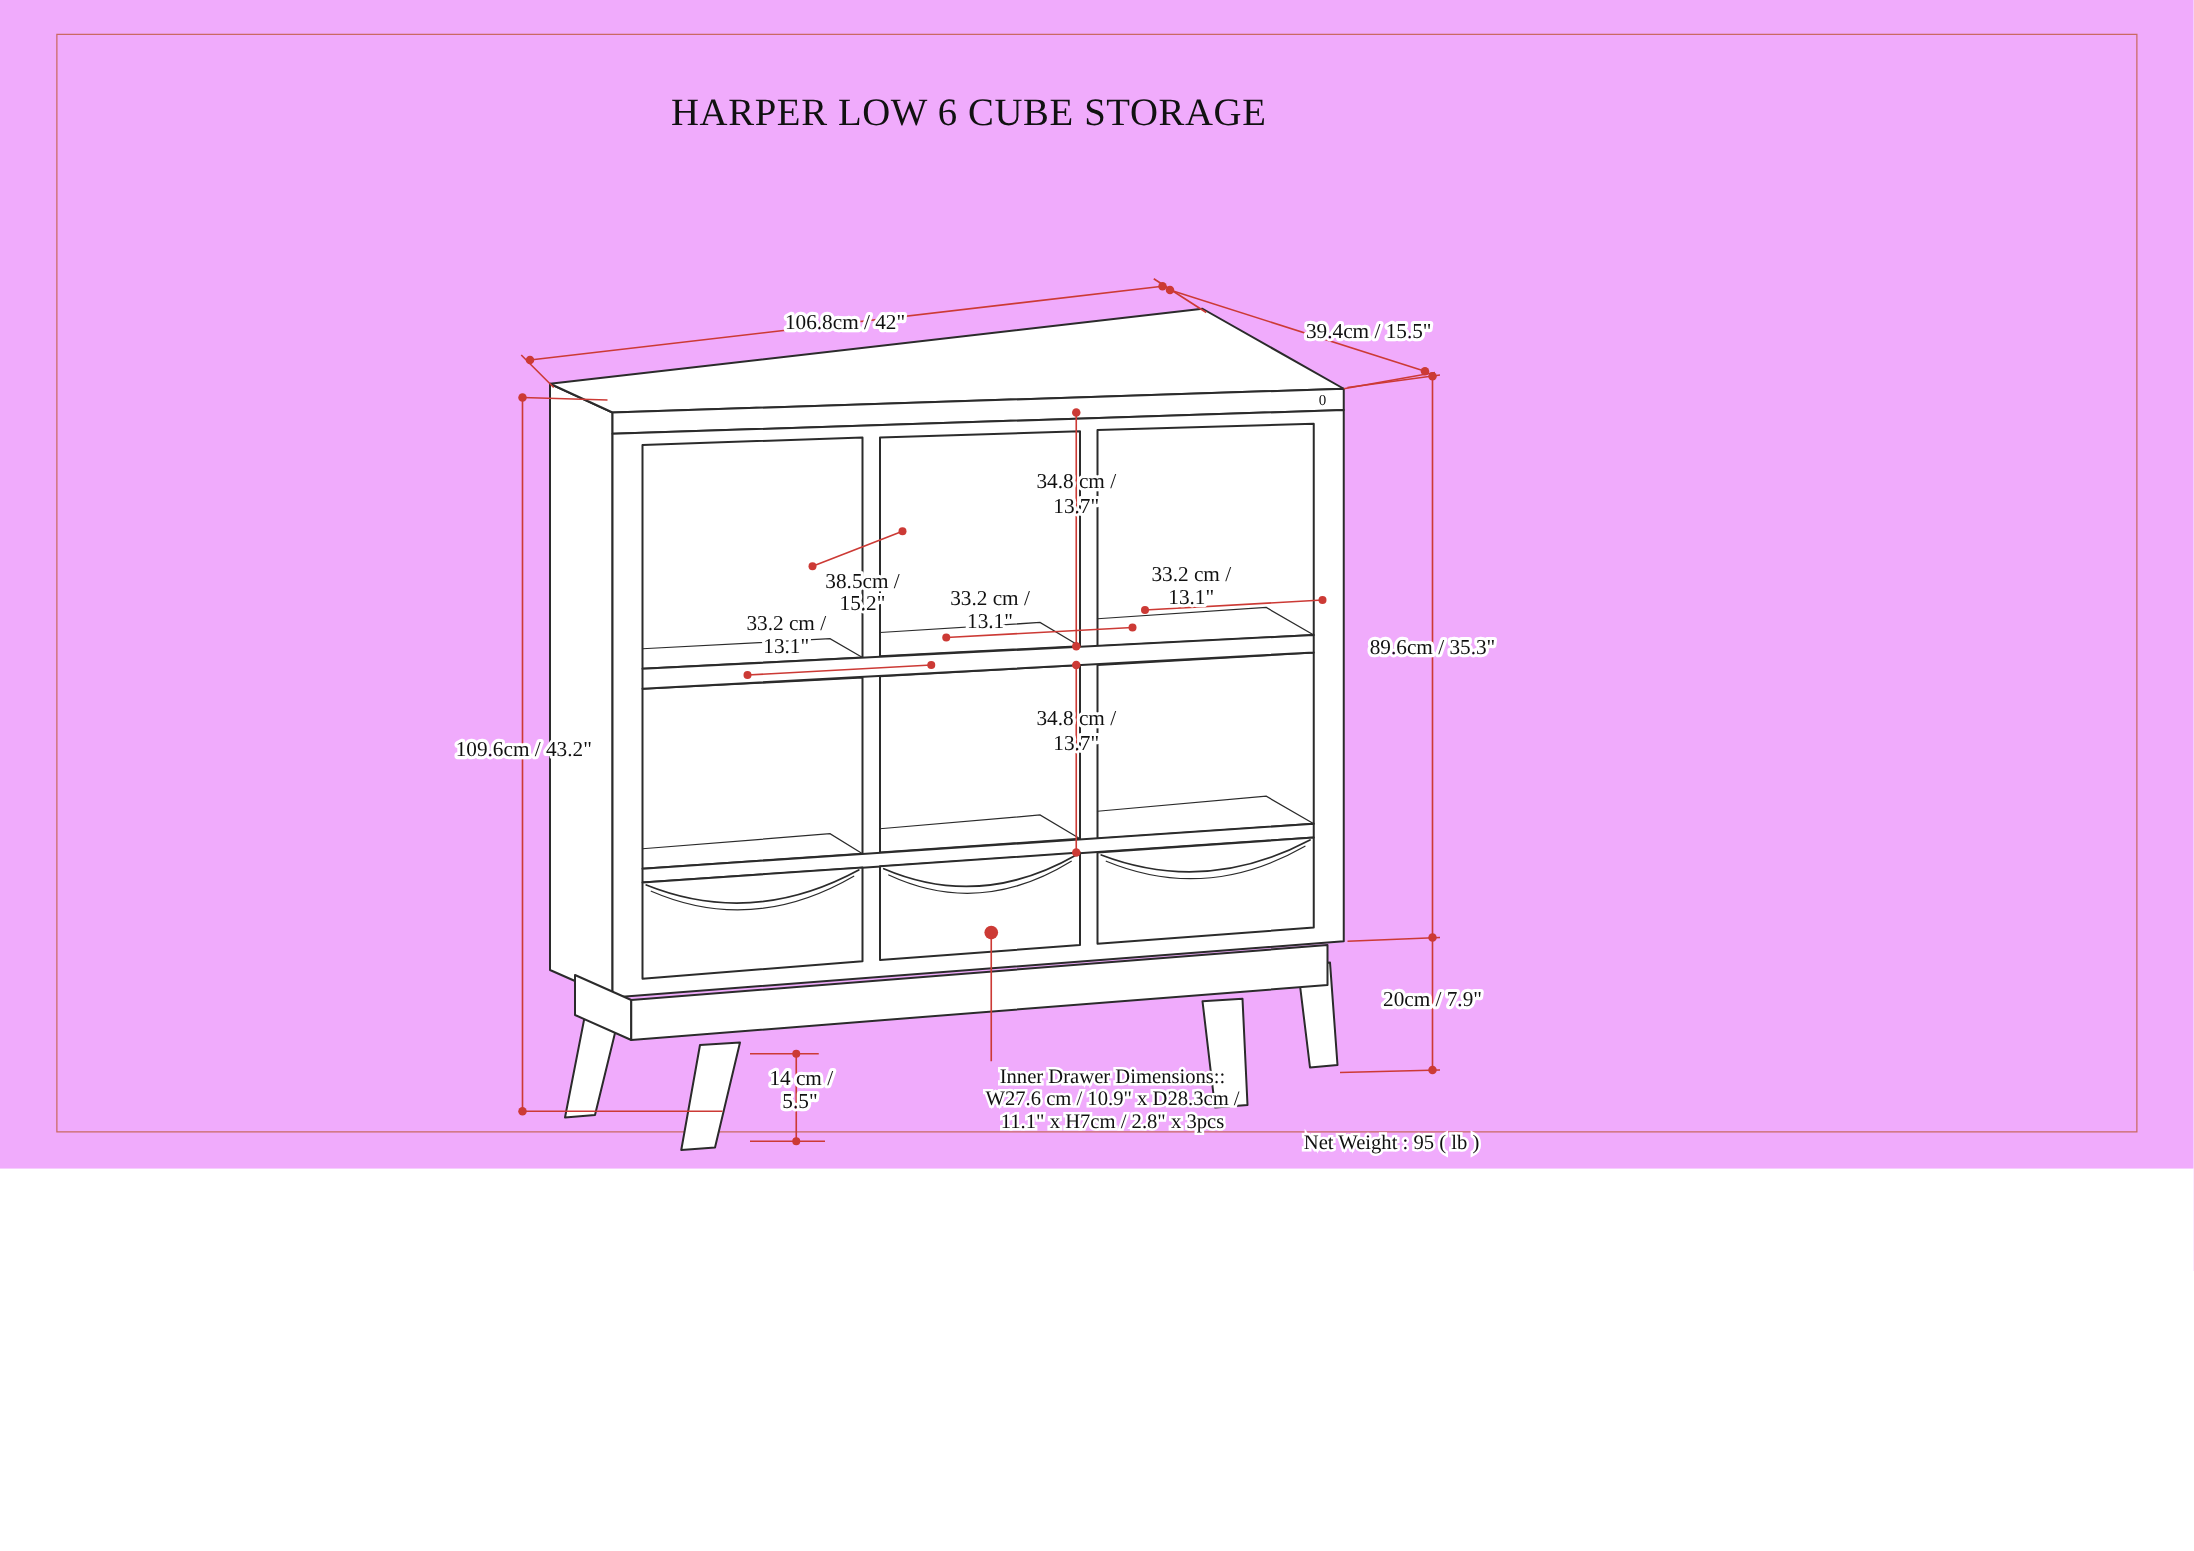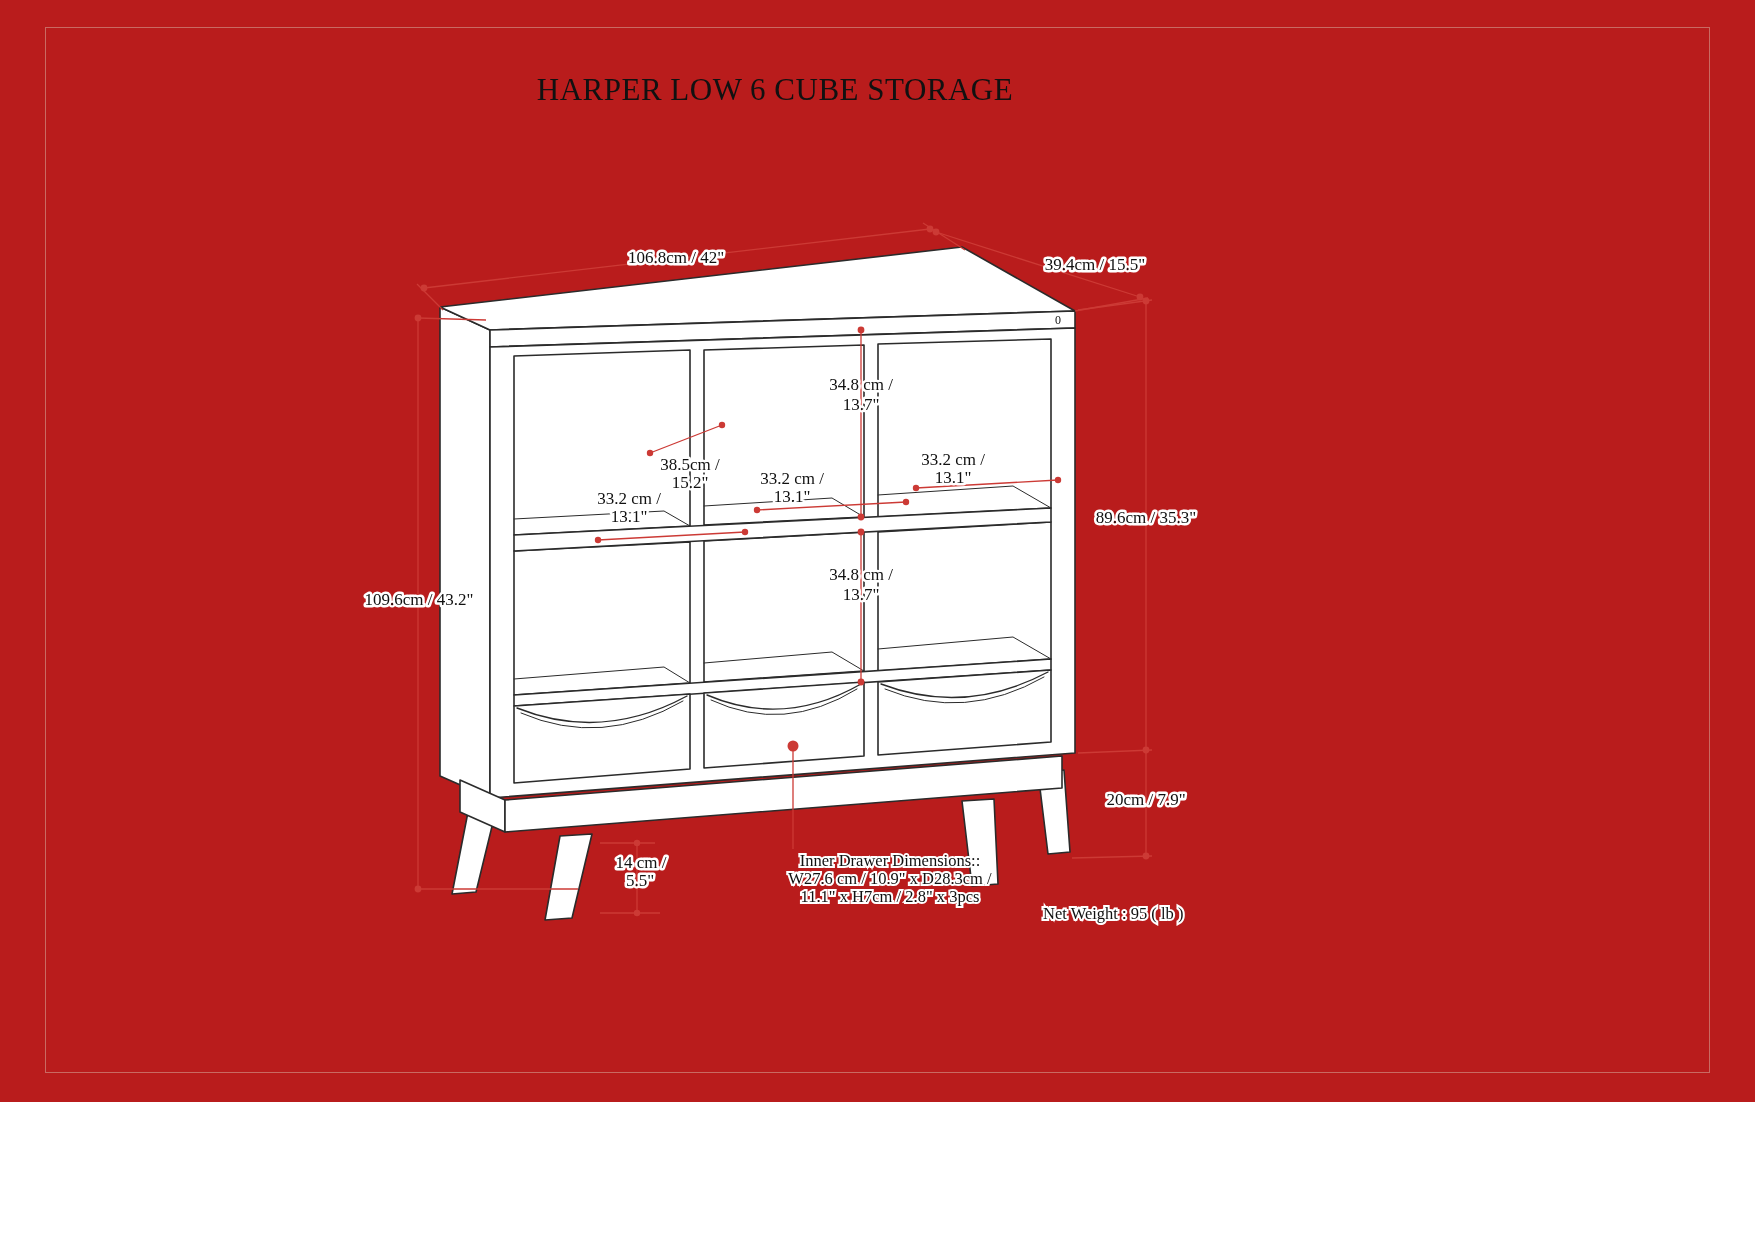--- a/index.html
+++ b/index.html
@@ -1,17 +1,17 @@
 <!DOCTYPE html>
 <html><head>
 <meta charset="utf-8">
 <style>
   html,body { margin:0; padding:0; background:#ffffff; }
   .page {
-    position:relative; width:1755px; height:1102px; background:#b91c1c;
+    position:relative; width:1755px; height:935px; background:#f0abfc;
     font-family:"Liberation Serif", serif; overflow:hidden;
   }
   .frame {
     position:absolute; left:45px; top:27px; right:45px; bottom:29px;
     border:1.5px solid #c96a62;
   }
   svg { position:absolute; left:0; top:0; }
 
   .face { fill:#ffffff; stroke:#2b2b2b; stroke-width:1.6; stroke-linejoin:round; }
   .ln   { fill:none; stroke:#2b2b2b; stroke-width:1.4; stroke-linecap:round; }

